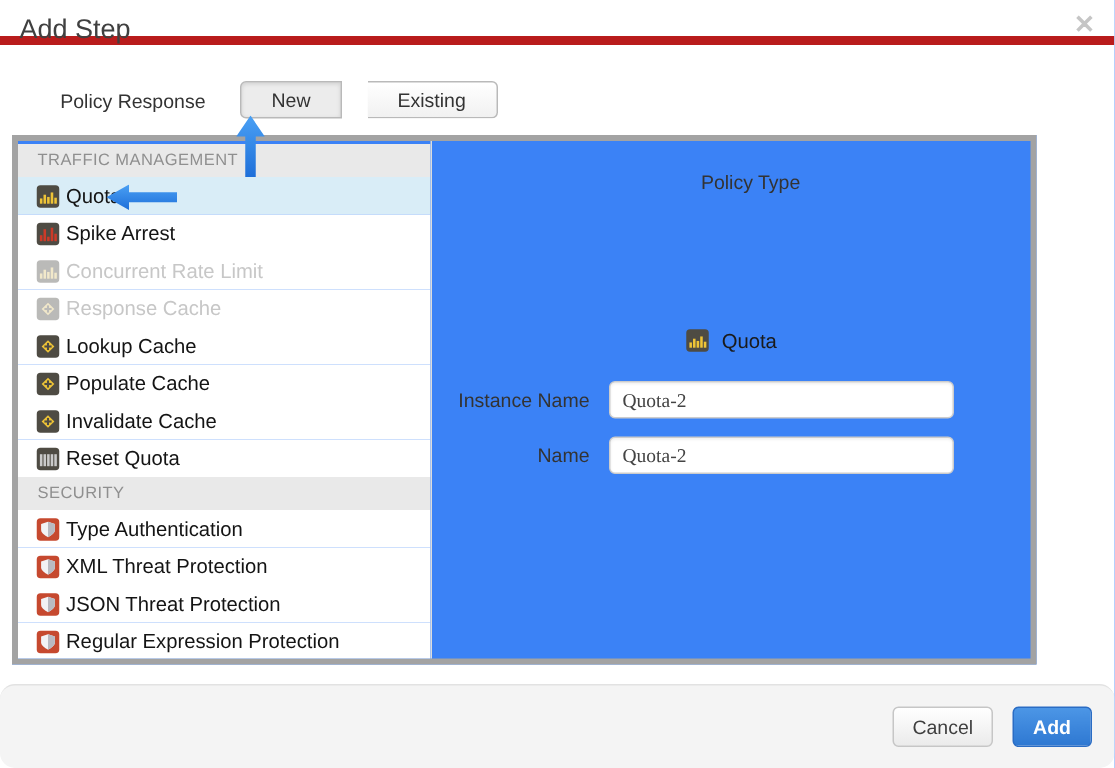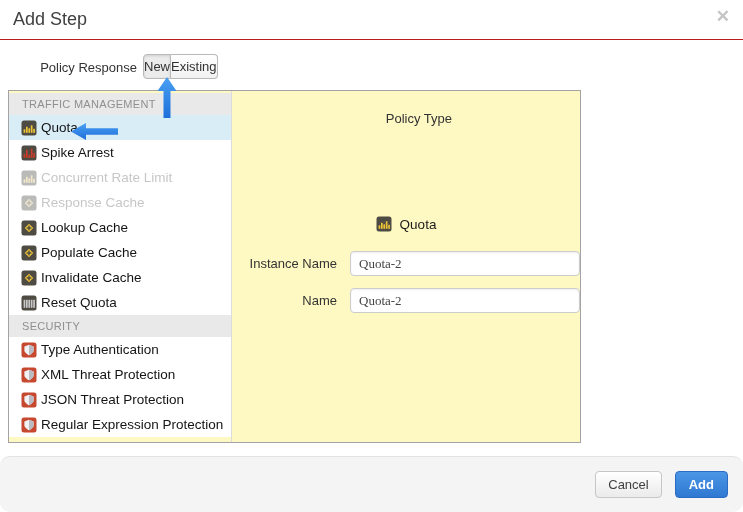--- a/index.html
+++ b/index.html
@@ -2,34 +2,34 @@
 <html><head>
 <meta charset="utf-8">
 <style>
   * { margin:0; padding:0; box-sizing:border-box; }
   html,body { width:743px; height:512px; }
   body { font-family:"Liberation Sans", sans-serif; background:#fff; }
 
   .dialog { position:relative; width:743px; height:512px; background:#fff; overflow:hidden; }
 
   
-  .dlg-header { position:absolute; left:0; top:0; width:100%; height:40px; border-bottom:1px solid #b91c1c; background:#fff;padding-left:26px; }
+  .dlg-header { position:absolute; left:0; top:0; width:100%; height:30px; border-bottom:6px solid #b91c1c; background:#fff;padding-left:26px; }
   .dlg-title { position:absolute; left:13px; top:9px; font-size:18px; color:#404040; }
   .dlg-close { position:absolute; right:13px; top:7px; font-size:17px; font-weight:bold; color:#c5c5c5; cursor:pointer; line-height:20px; }
 
   
   .pi-label { position:absolute; left:0; top:60px; width:137px; text-align:right; font-size:13px; color:#333; }
   .segmented { position:absolute; left:143px; top:54px; display:inline-flex; }
-  .seg-btn { height:25px; padding:0 0; font-size:13px; color:#333; background:linear-gradient(#ffffff,#f1f1f1); border:1px solid #b9b9b9; line-height:23px; cursor:pointer; }
+  .seg-btn { height:25px; padding:0 20px; font-size:13px; color:#333; background:linear-gradient(#ffffff,#f1f1f1); border:1px solid #b9b9b9; line-height:23px; cursor:pointer;margin-left:17px; }
   .seg-btn.first { border-radius:4px 0 0 4px; }
   .seg-btn.last  { border-radius:0 4px 4px 0; border-left:none; }
   .seg-btn.active { background:#ececec; box-shadow:inset 0 1px 3px rgba(0,0,0,0.12); }
 
   
-  .content-box { position:absolute; left:8px; top:90px; width:573px; height:353px; border:1px solid #a3a3a3; background:#fef9c3; display:flex; }
+  .content-box { position:absolute; left:8px; top:90px; width:683px; height:353px; border:4px solid #a3a3a3; background:#3b82f6; display:flex; }
   .catalog { width:276px; border-right:1px solid #dcdcdc; padding-top:2px; overflow:hidden; }
   .cat-header { height:22px; line-height:22px; background:#e9e9e9; color:#8f8f8f; font-size:11px; padding-left:13px; letter-spacing:0.3px; }
   .cat-item { height:25px; display:flex; align-items:center; padding-left:12px; font-size:13.5px; color:#141414; cursor:pointer; background:#fff; }
   .cat-item .icon { width:16px; height:16px; margin-right:4px; flex:0 0 16px; }
   .cat-item.selected { background:#d9edf7; }
   .cat-item.disabled { color:#c7c7c7; cursor:default; }
   .cat-item.disabled .icon { opacity:0.38; filter:grayscale(45%); }
 
   
   .details { flex:1; padding-top:20px; }

